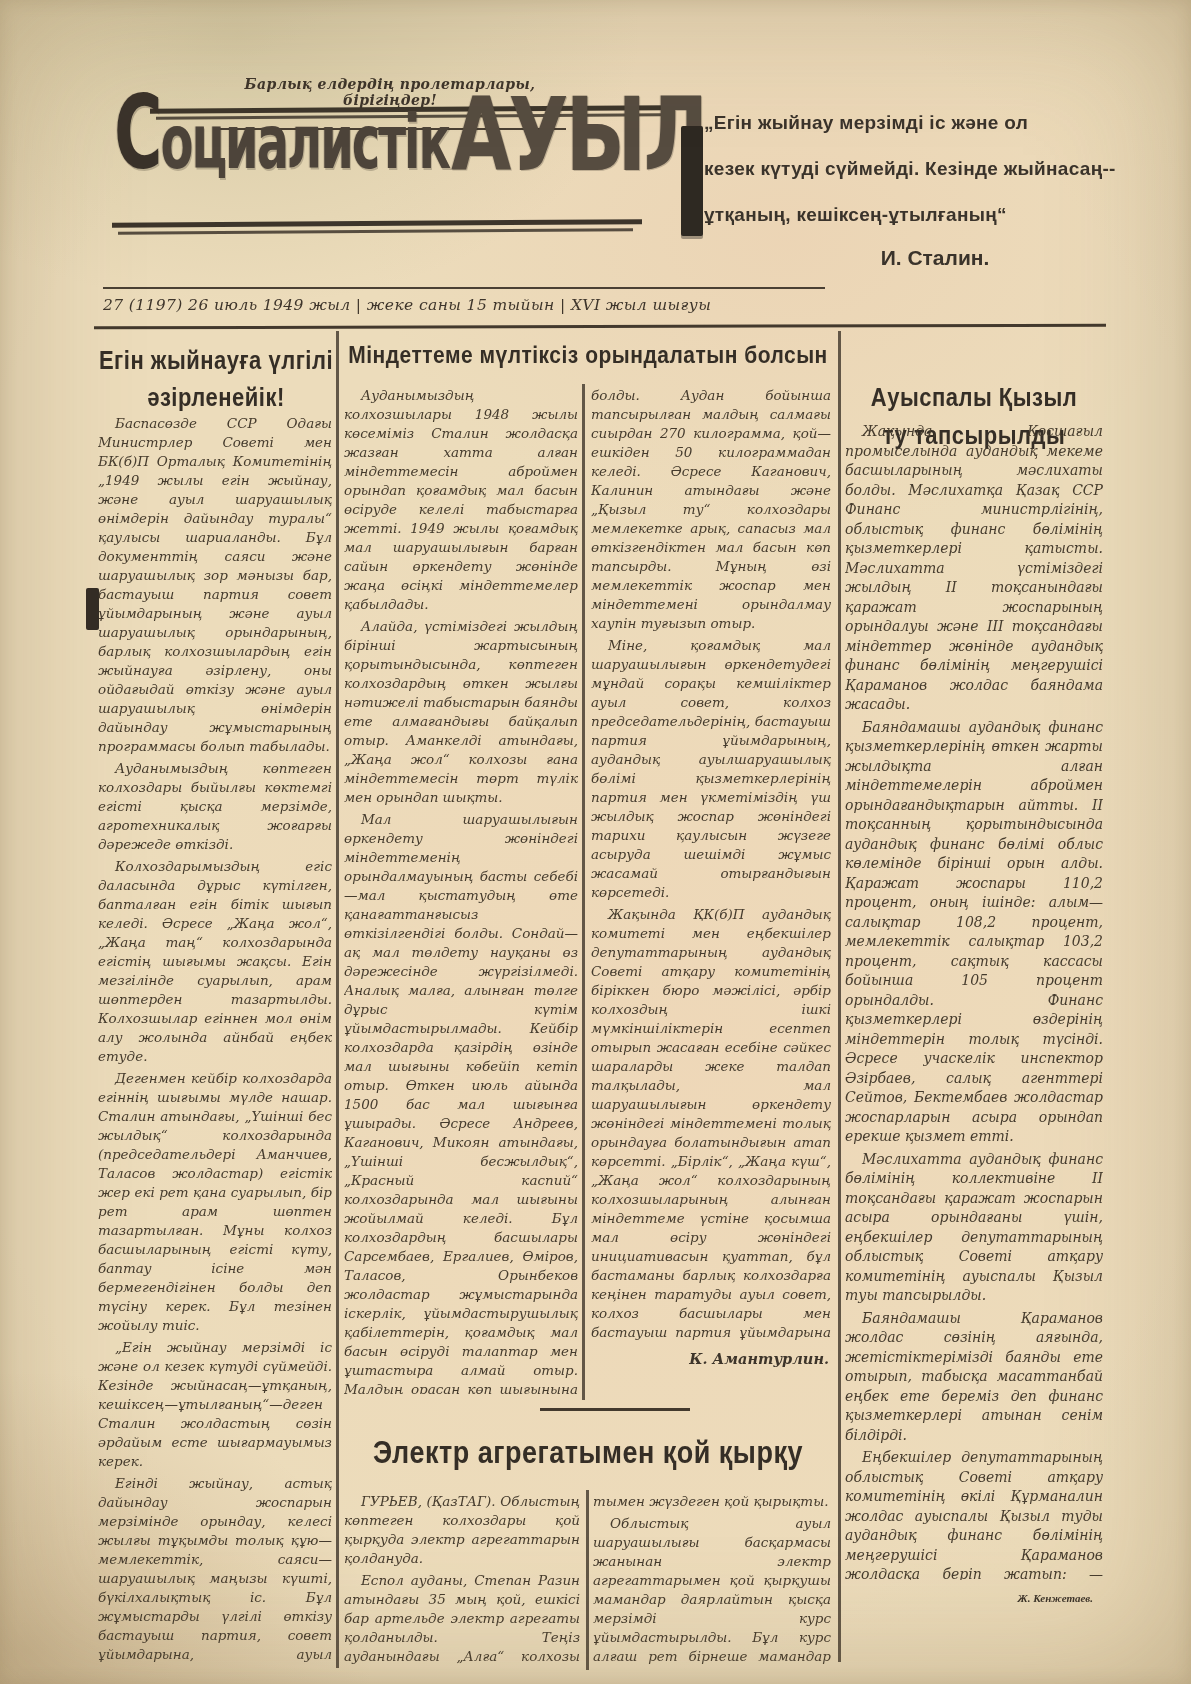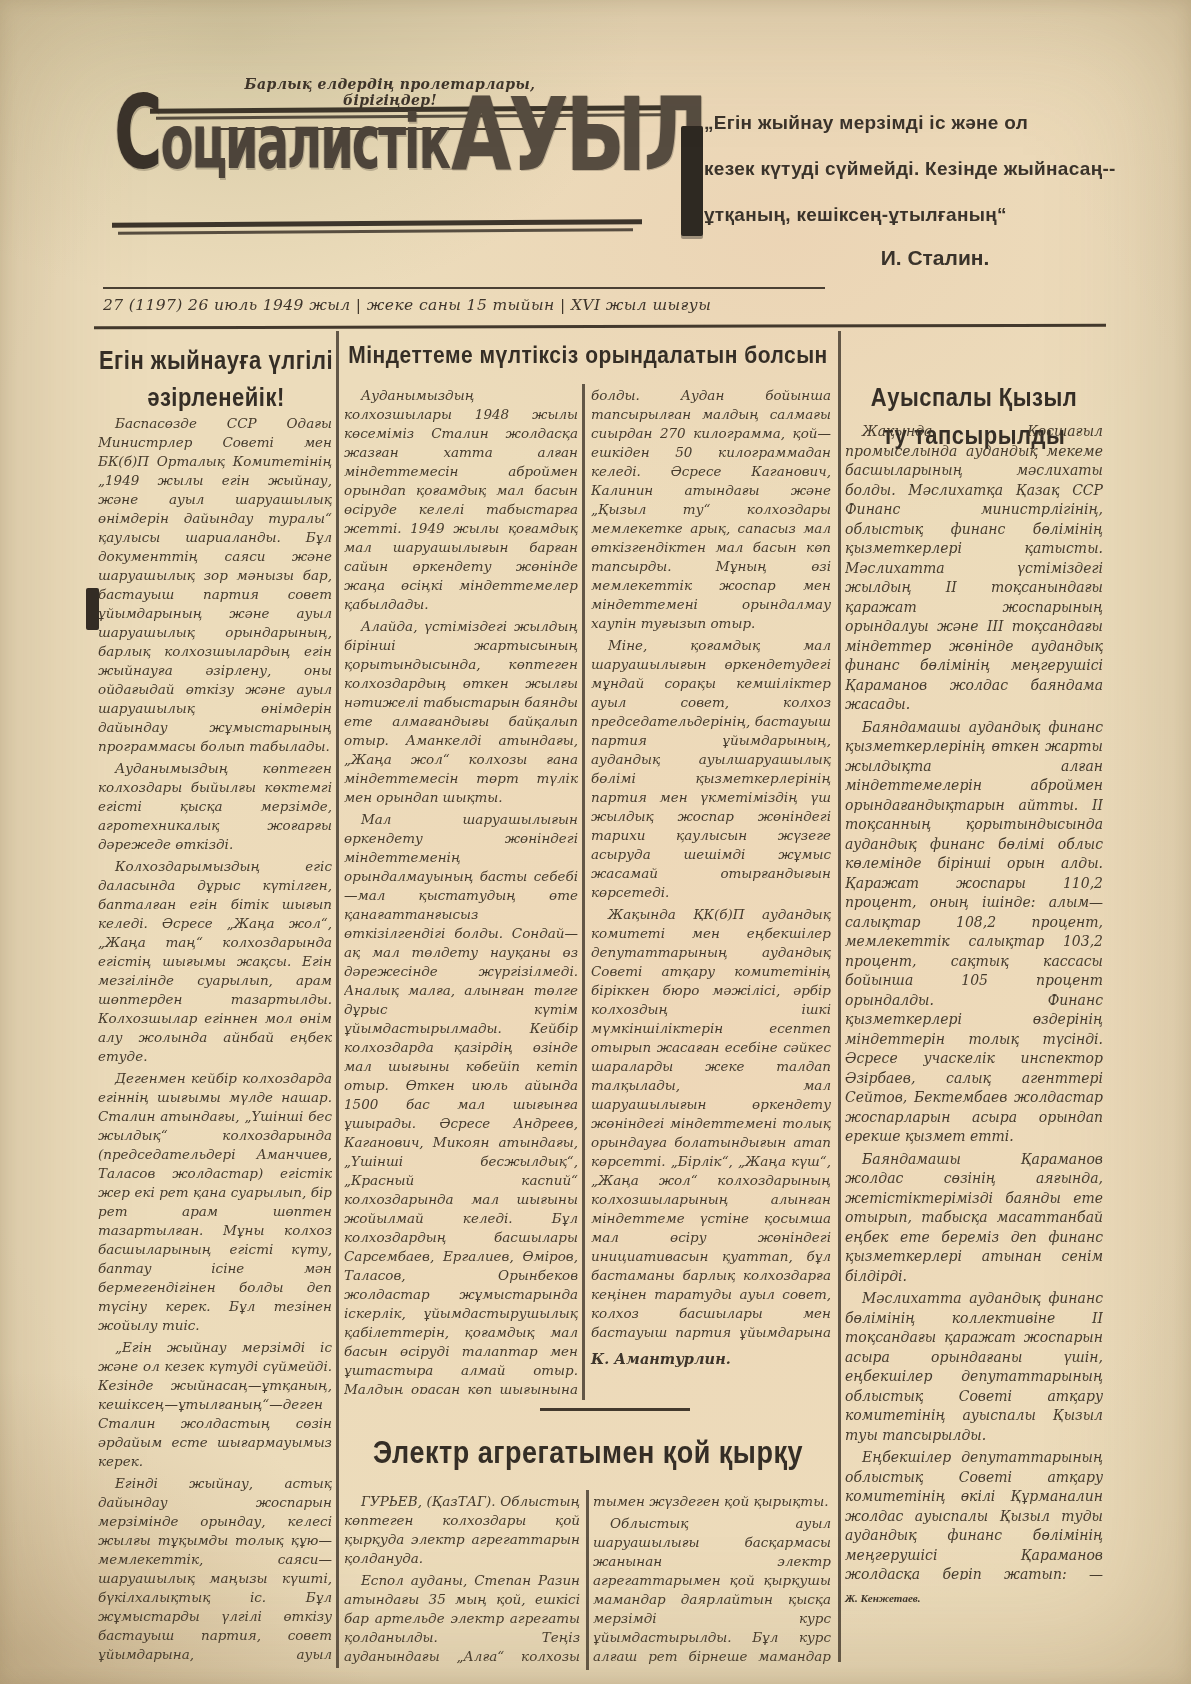--- a/index.html
+++ b/index.html
@@ -92,21 +92,21 @@
     color:#453b2d; overflow:hidden;
   }
   .body p { margin:0 0 3px 0; text-indent:17px; }
   .cont p:first-child { text-indent:0; }
   .b-left  { left:98px;  top:414px;  width:234px; height:1248px; }
   .b-mid1  { left:344px; top:386px;  width:234px; height:1008px; }
   .b-mid2  { left:591px; top:386px;  width:240px; height:958px;  }
   .b-right { left:845px; top:422px;  width:258px; height:1158px; font-size:14px; line-height:19.5px; }
   .b-sh1   { left:344px; top:1492px; width:236px; height:178px; }
   .b-sh2   { left:593px; top:1492px; width:238px; height:178px; }
-  .signature { font-style:italic; font-weight:bold; font-size:14.5px; color:#3d342a; }
+  .signature { font-style:italic; font-weight:bold; font-size:14.5px; text-align:right; color:#3d342a; }
   .sig-mid   { left:591px; top:1350px; width:238px; }
   .sig-right { left:845px; top:1592px; width:248px; font-size:11px;font-family:Liberation Serif, serif; }
 </style>
 </head>
 <body>
 
 <div class="page">
 
   <div class="abs slogan">Барлық елдердің пролетарлары, бірігіңдер!</div>
 
@@ -181,19 +181,19 @@
       <p>Облыстық ауыл шаруашылығы басқармасы жанынан электр агрегаттарымен қой қырқушы мамандар даярлайтын қысқа мерзімді курс ұйымдастырылды. Бұл курс алғаш рет бірнеше мамандар даярлады.</p>
     </div>
 
   <div class="abs headline t-right">
     <span class="hl-scale pre">Ауыспалы Қызыл
 ту тапсырылды</span>
   </div>
   <div class="abs body b-right">
       <p>Жақында, Қосшағыл промыселында аудандық мекеме басшыларының мәслихаты болды. Мәслихатқа Қазақ ССР Финанс министрлігінің, облыстық финанс бөлімінің қызметкерлері қатысты. Мәслихатта үстіміздегі жылдың II тоқсанындағы қаражат жоспарының орындалуы және III тоқсандағы міндеттер жөнінде аудандық финанс бөлімінің меңгерушісі Қараманов жолдас баяндама жасады.</p>
       <p>Баяндамашы аудандық финанс қызметкерлерінің өткен жарты жылдықта алған міндеттемелерін аброймен орындағандықтарын айтты. II тоқсанның қорытындысында аудандық финанс бөлімі облыс көлемінде бірінші орын алды. Қаражат жоспары 110,2 процент, оның ішінде: алым—салықтар 108,2 процент, мемлекеттік салықтар 103,2 процент, сақтық кассасы бойынша 105 процент орындалды. Финанс қызметкерлері өздерінің міндеттерін толық түсінді. Әсресе учаскелік инспектор Әзірбаев, салық агенттері Сейтов, Бектембаев жолдастар жоспарларын асыра орындап ерекше қызмет етті.</p>
+      <p>Мәслихатта аудандық финанс бөлімінің коллективіне II тоқсандағы қаражат жоспарын асыра орындағаны үшін, еңбекшілер депутаттарының облыстық Советі атқару комитетінің ауыспалы Қызыл туы тапсырылды.</p>
       <p>Баяндамашы Қараманов жолдас сөзінің аяғында, жетістіктерімізді баянды ете отырып, табысқа масаттанбай еңбек ете береміз деп финанс қызметкерлері атынан сенім білдірді.</p>
-      <p>Мәслихатта аудандық финанс бөлімінің коллективіне II тоқсандағы қаражат жоспарын асыра орындағаны үшін, еңбекшілер депутаттарының облыстық Советі атқару комитетінің ауыспалы Қызыл туы тапсырылды.</p>
       <p>Еңбекшілер депутаттарының облыстық Советі атқару комитетінің өкілі Құрманалин жолдас ауыспалы Қызыл туды аудандық финанс бөлімінің меңгерушісі Қараманов жолдасқа беріп жатып: —„Сіздер II тоқсанда қаражат жоспарын асыра орындап, күрделі табысқа жеттіңіздер. Облыс көлемінде бірінші орын алып, ауыспалы Қызыл туға ие болдыңыздар. Бұл ауыспалы Қызыл ту—партия мен үкметтің озат адамдарды, озат коллективтерді бағалауының бейнесі, сіздердің табыстарыңыздың бейнесі. Бұл туды берік ұстап, табыстан табысқа жете берулеріне тілектеспін“—деді.</p>
     </div>
   <div class="abs signature sig-right">Ж. Кенжетаев.</div>
 
 </div>
 
 </body></html>

